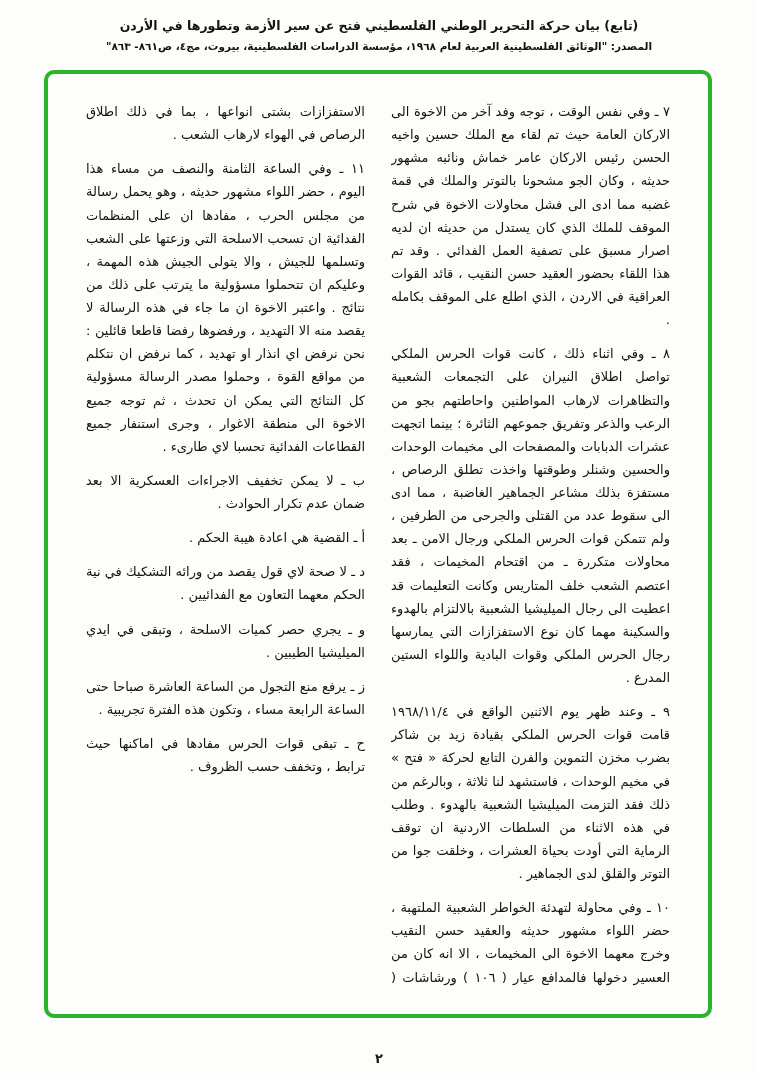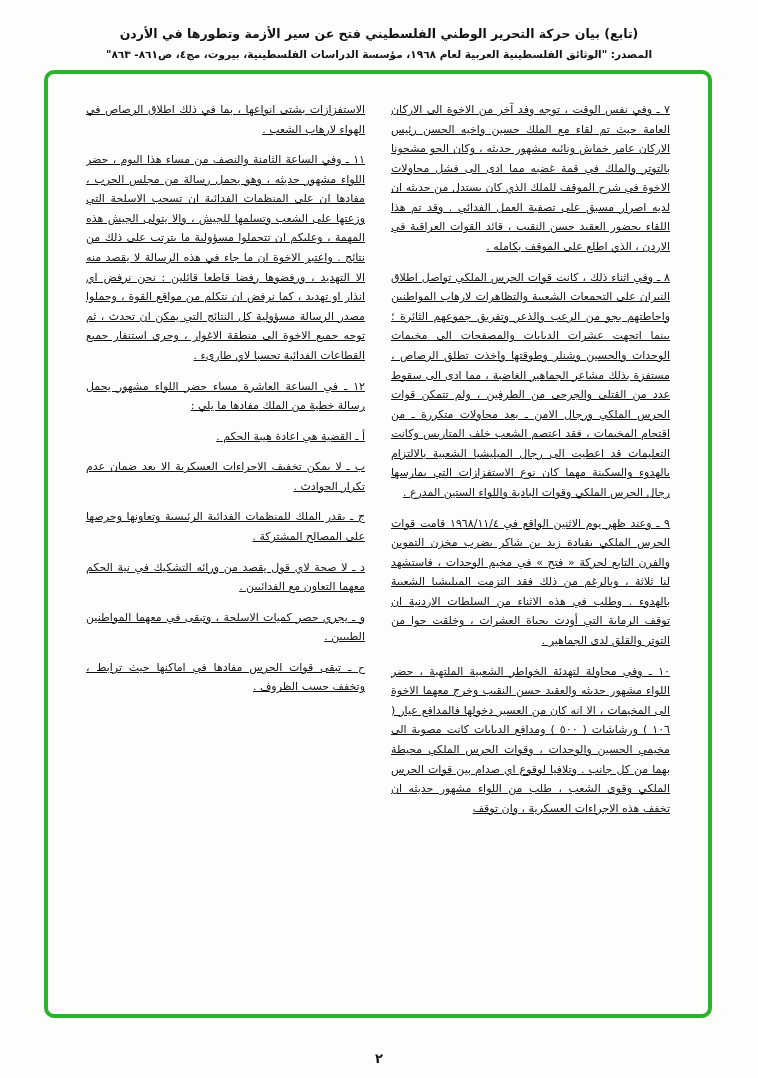--- a/index.html
+++ b/index.html
@@ -14,21 +14,21 @@
   }
   .page {
     position: relative;
     width: 758px;
     height: 1078px;
     overflow: hidden;
   }
   .header {
     direction: rtl;
     text-align: center;
-    padding-top: 24px;
+    padding-top: 16px;
   }
   .header-title {
     font-weight: bold;
     font-size: 12.5px;
     line-height: 1.6;
   }
   .header-source {
     font-weight: bold;
     font-size: 10.5px;
     line-height: 1.5;
@@ -49,24 +49,23 @@
     display: flex;
     direction: rtl;
     gap: 26px;
     padding: 26px 38px;
     height: 100%;
   }
   .col {
     flex: 1;
     direction: rtl;
     text-align: justify;
-    font-size: 11px;
+    font-size: 13px;
     line-height: 1.78;
     overflow: hidden;
-    text-decoration: underline;
   }
   .col p {
     margin: 0 0 11px 0;
   }
   .page-number {
     position: absolute;
     bottom: 12px;
     left: 0;
     right: 0;
     text-align: center;
@@ -91,26 +90,25 @@
       <div class="col">
         <p>٧ ـ وفي نفس الوقت ، توجه وفد آخر من الاخوة الى الاركان العامة حيث تم لقاء مع الملك حسين واخيه الحسن رئيس الاركان عامر خماش ونائبه مشهور حديثه ، وكان الجو مشحونا بالتوتر والملك في قمة غضبه مما ادى الى فشل محاولات الاخوة في شرح الموقف للملك الذي كان يستدل من حديثه ان لديه اصرار مسبق على تصفية العمل الفدائي . وقد تم هذا اللقاء بحضور العقيد حسن النقيب ، قائد القوات العراقية في الاردن ، الذي اطلع على الموقف بكامله .</p>
         <p>٨ ـ وفي اثناء ذلك ، كانت قوات الحرس الملكي تواصل اطلاق النيران على التجمعات الشعبية والتظاهرات لارهاب المواطنين واحاطتهم بجو من الرعب والذعر وتفريق جموعهم الثائرة ؛ بينما اتجهت عشرات الدبابات والمصفحات الى مخيمات الوحدات والحسين وشنلر وطوقتها واخذت تطلق الرصاص ، مستفزة بذلك مشاعر الجماهير الغاضبة ، مما ادى الى سقوط عدد من القتلى والجرحى من الطرفين ، ولم تتمكن قوات الحرس الملكي ورجال الامن ـ بعد محاولات متكررة ـ من اقتحام المخيمات ، فقد اعتصم الشعب خلف المتاريس وكانت التعليمات قد اعطيت الى رجال الميليشيا الشعبية بالالتزام بالهدوء والسكينة مهما كان نوع الاستفزازات التي يمارسها رجال الحرس الملكي وقوات البادية واللواء الستين المدرع .</p>
         <p>٩ ـ وعند ظهر يوم الاثنين الواقع في ١٩٦٨/١١/٤ قامت قوات الحرس الملكي بقيادة زيد بن شاكر بضرب مخزن التموين والفرن التابع لحركة « فتح » في مخيم الوحدات ، فاستشهد لنا ثلاثة ، وبالرغم من ذلك فقد التزمت الميليشيا الشعبية بالهدوء . وطلب في هذه الاثناء من السلطات الاردنية ان توقف الرماية التي أودت بحياة العشرات ، وخلقت جوا من التوتر والقلق لدى الجماهير .</p>
         <p>١٠ ـ وفي محاولة لتهدئة الخواطر الشعبية الملتهبة ، حضر اللواء مشهور حديثه والعقيد حسن النقيب وخرج معهما الاخوة الى المخيمات ، الا انه كان من العسير دخولها فالمدافع عيار ( ١٠٦ ) ورشاشات ( ٥٠٠ ) ومدافع الدبابات كانت مصوبة الى مخيمي الحسين والوحدات ، وقوات الحرس الملكي محيطة بهما من كل جانب . وتلافيا لوقوع اي صدام بين قوات الحرس الملكي وقوى الشعب ، طلب من اللواء مشهور حديثه ان تخفف هذه الاجراءات العسكرية ، وان توقف</p>
       </div>
 
       <div class="col">
         <p>الاستفزازات بشتى انواعها ، بما في ذلك اطلاق الرصاص في الهواء لارهاب الشعب .</p>
         <p>١١ ـ وفي الساعة الثامنة والنصف من مساء هذا اليوم ، حضر اللواء مشهور حديثه ، وهو يحمل رسالة من مجلس الحرب ، مفادها ان على المنظمات الفدائية ان تسحب الاسلحة التي وزعتها على الشعب وتسلمها للجيش ، والا يتولى الجيش هذه المهمة ، وعليكم ان تتحملوا مسؤولية ما يترتب على ذلك من نتائج . واعتبر الاخوة ان ما جاء في هذه الرسالة لا يقصد منه الا التهديد ، ورفضوها رفضا قاطعا قائلين : نحن نرفض اي انذار او تهديد ، كما نرفض ان نتكلم من مواقع القوة ، وحملوا مصدر الرسالة مسؤولية كل النتائج التي يمكن ان تحدث ، ثم توجه جميع الاخوة الى منطقة الاغوار ، وجرى استنفار جميع القطاعات الفدائية تحسبا لاي طارىء .</p>
-        <p>١٢ ـ في الساعة العاشرة مساء حضر اللواء مشهور يحمل رسالة خطية من الملك مفادها ما يلي :</p>
+        <p>ب ـ لا يمكن تخفيف الاجراءات العسكرية الا بعد ضمان عدم تكرار الحوادث .</p>
         <p>أ ـ القضية هي اعادة هيبة الحكم .</p>
-        <p>ب ـ لا يمكن تخفيف الاجراءات العسكرية الا بعد ضمان عدم تكرار الحوادث .</p>
-        <p>ج ـ يقدر الملك للمنظمات الفدائية الرئيسية وتعاونها وحرصها على المصالح المشتركة .</p>
         <p>د ـ لا صحة لاي قول يقصد من ورائه التشكيك في نية الحكم معهما التعاون مع الفدائيين .</p>
-        <p>و ـ يجري حصر كميات الاسلحة ، وتبقى في معهما المواطنين الطيبين .</p>
+        <p>و ـ يجري حصر كميات الاسلحة ، وتبقى في ايدي الميليشيا الطيبين .</p>
+        <p>ز ـ يرفع منع التجول من الساعة العاشرة صباحا حتى الساعة الرابعة مساء ، وتكون هذه الفترة تجريبية .</p>
         <p>ح ـ تبقى قوات الحرس مفادها في اماكنها حيث ترابط ، وتخفف حسب الظروف .</p>
       </div>
 
     </div>
   </div>
 
   <div class="page-number">٢</div>
 
 </div>
 

